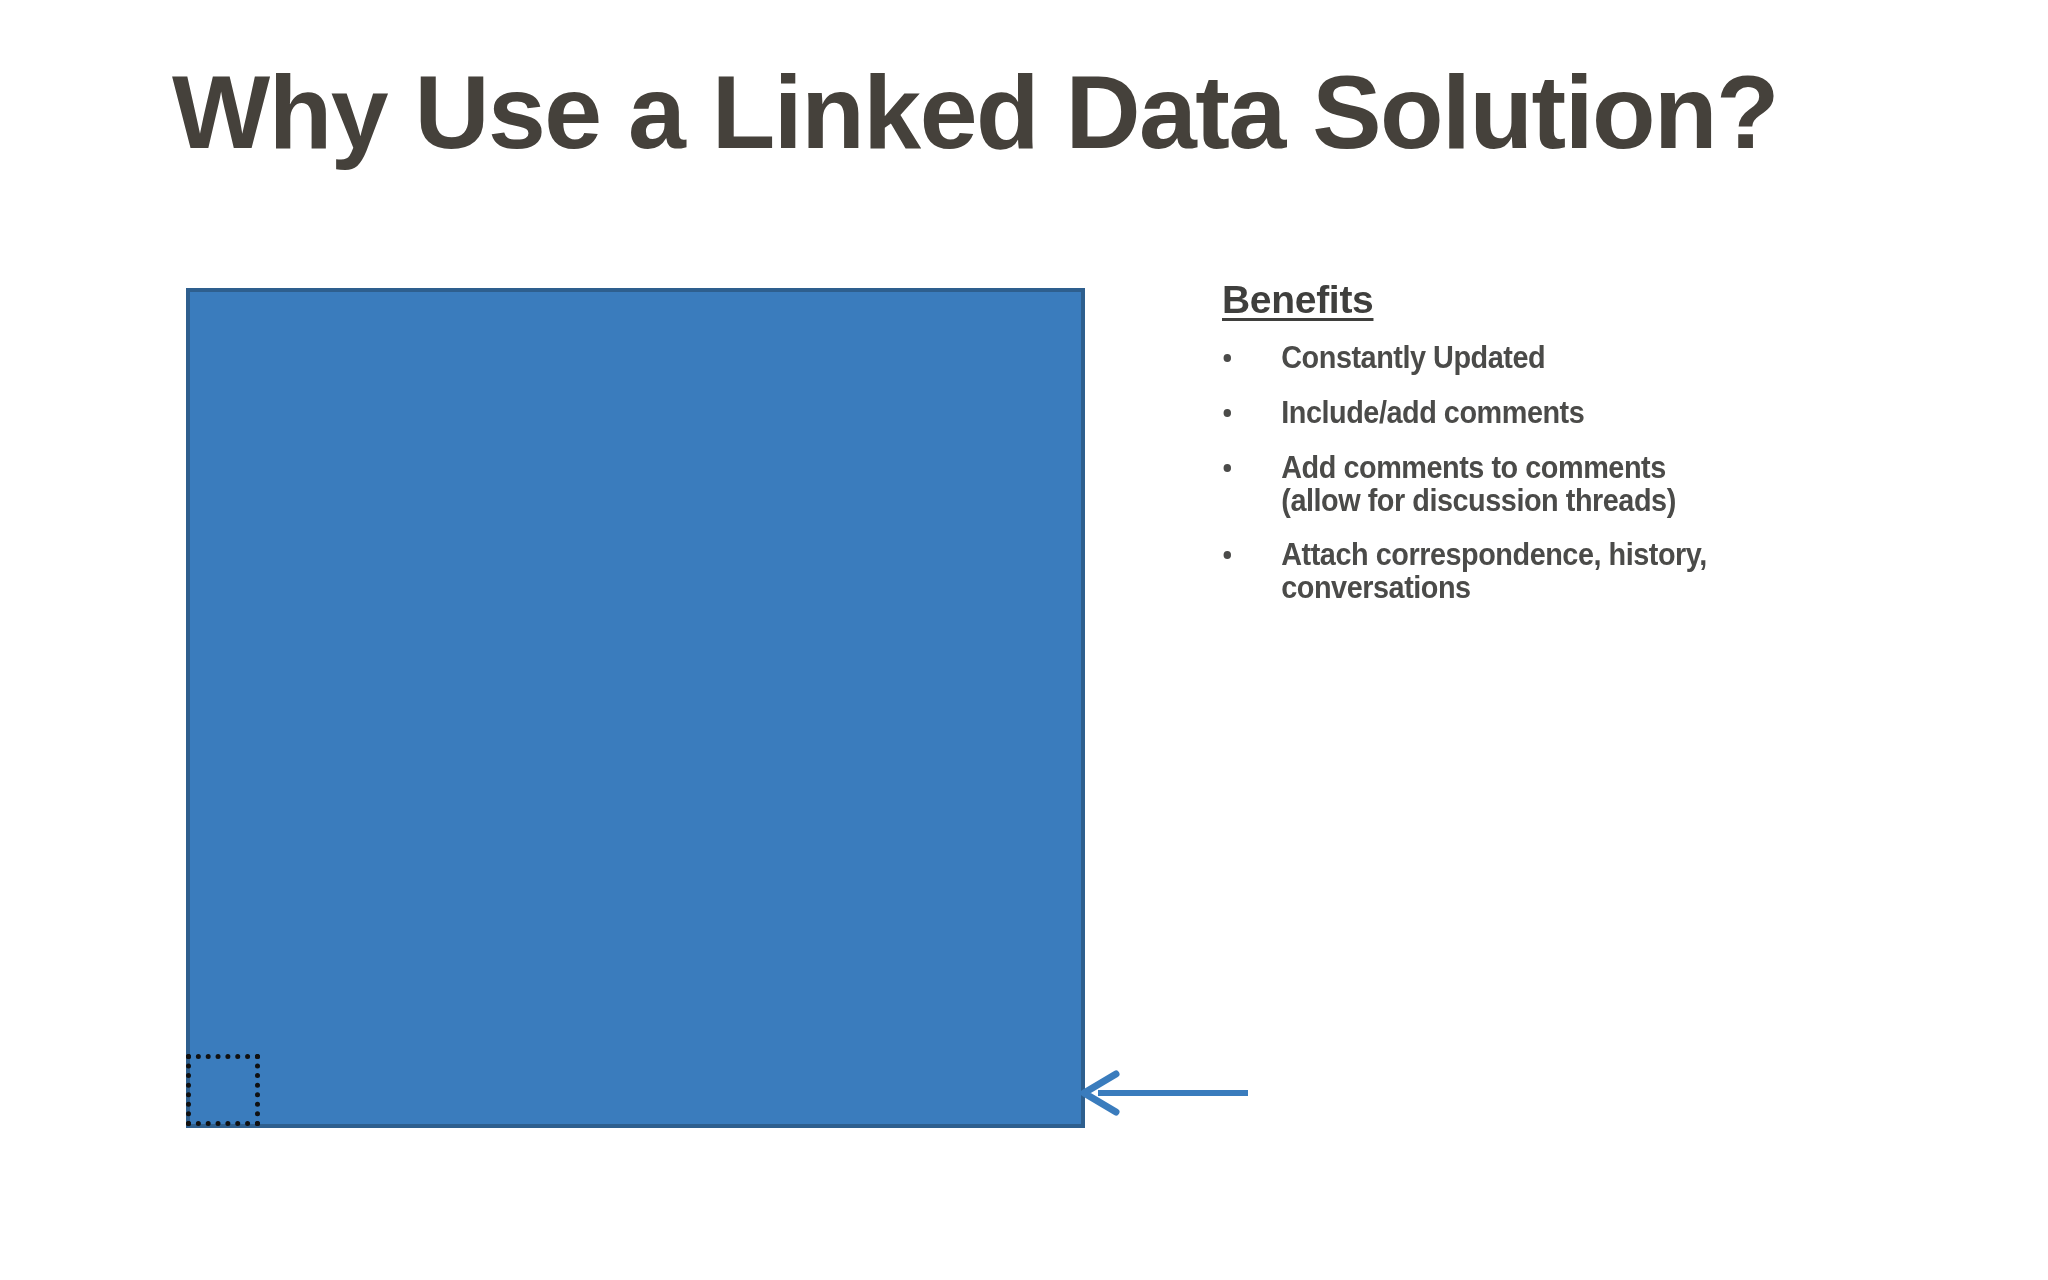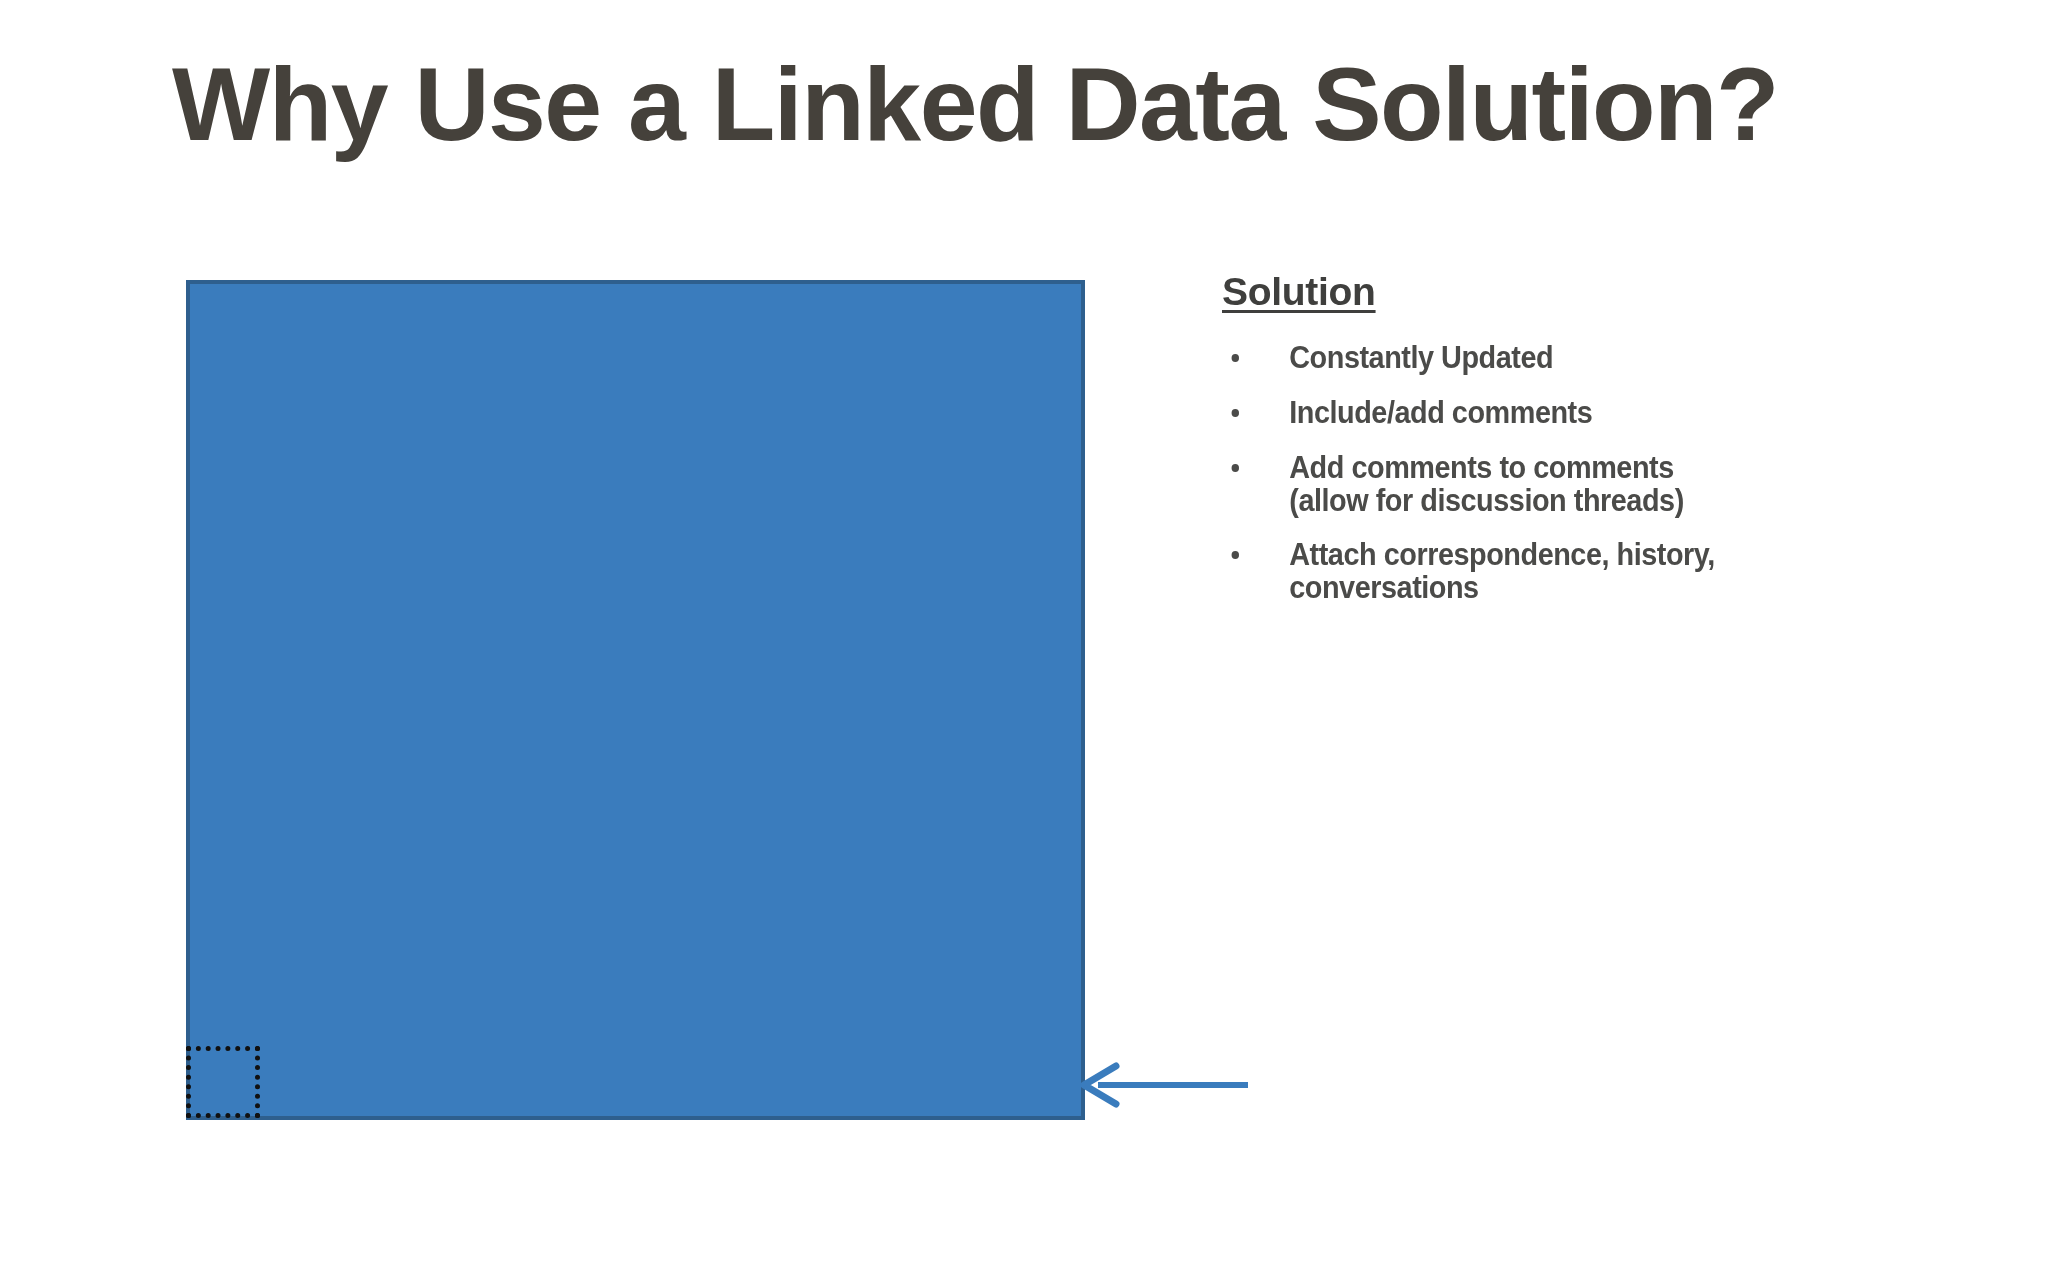--- a/index.html
+++ b/index.html
@@ -12,21 +12,21 @@
     height: 1280px;
     position: relative;
     overflow: hidden;
     font-family: "Liberation Sans", sans-serif;
     -webkit-font-smoothing: antialiased;
   }
 
   
   #slide {
     position: absolute;
-    left: 0; top: 0;
+    left: 0; top: 8px;
     width: 2048px;
     height: 1252px;
     background: #ffffff;
   }
 
   
   #slide-title {
     position: absolute;
     left: 172px;
     top: 46px;
@@ -89,21 +89,21 @@
     color: #3f3f3d;
     text-decoration: underline;
     text-underline-offset: 5px;
     letter-spacing: -0.3px;
     margin: 0 0 16px 8px;
     display: inline-block;
   }
 
   #benefits-list {
     list-style: none;
-    margin: 12px;
+    margin: 4px;
     padding: 0;
   }
   .benefit-item {
     position: relative;
     padding-left: 68px;
     margin-bottom: 22px;
     font-family: "Liberation Sans", sans-serif;
     font-weight: bold;
     font-size: 31px;
     line-height: 1.06;
@@ -162,21 +162,21 @@
 
   <div id="small-data-square"></div>
 
   <svg id="callout-arrow" viewBox="0 0 180 70" width="180" height="70" aria-hidden="true">
     <line x1="178" y1="35" x2="28" y2="35" stroke="#3a7cbd" stroke-width="6"></line>
     <polyline points="46,16 14,35 46,54" fill="none" stroke="#3a7cbd" stroke-width="7" stroke-linecap="round" stroke-linejoin="round"></polyline>
   </svg>
 
   <div id="right-column">
 
-    <div id="benefits-heading">Solution</div>
+    <div id="benefits-heading">Benefits</div>
 
     <ul id="benefits-list">
 
       <li class="benefit-item">
         <span class="bullet-dot"></span>
         <span>Constantly Updated</span>
       </li>
 
       <li class="benefit-item">
         <span class="bullet-dot"></span>

